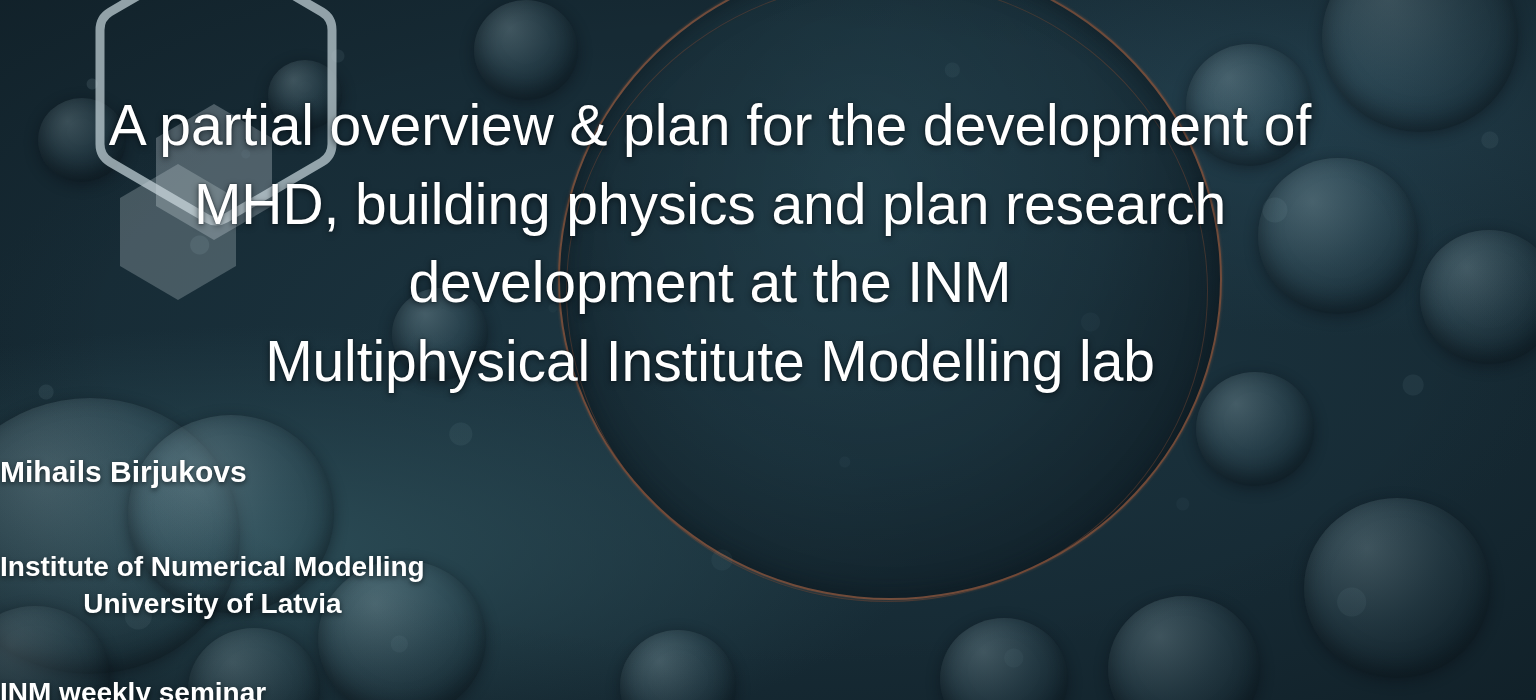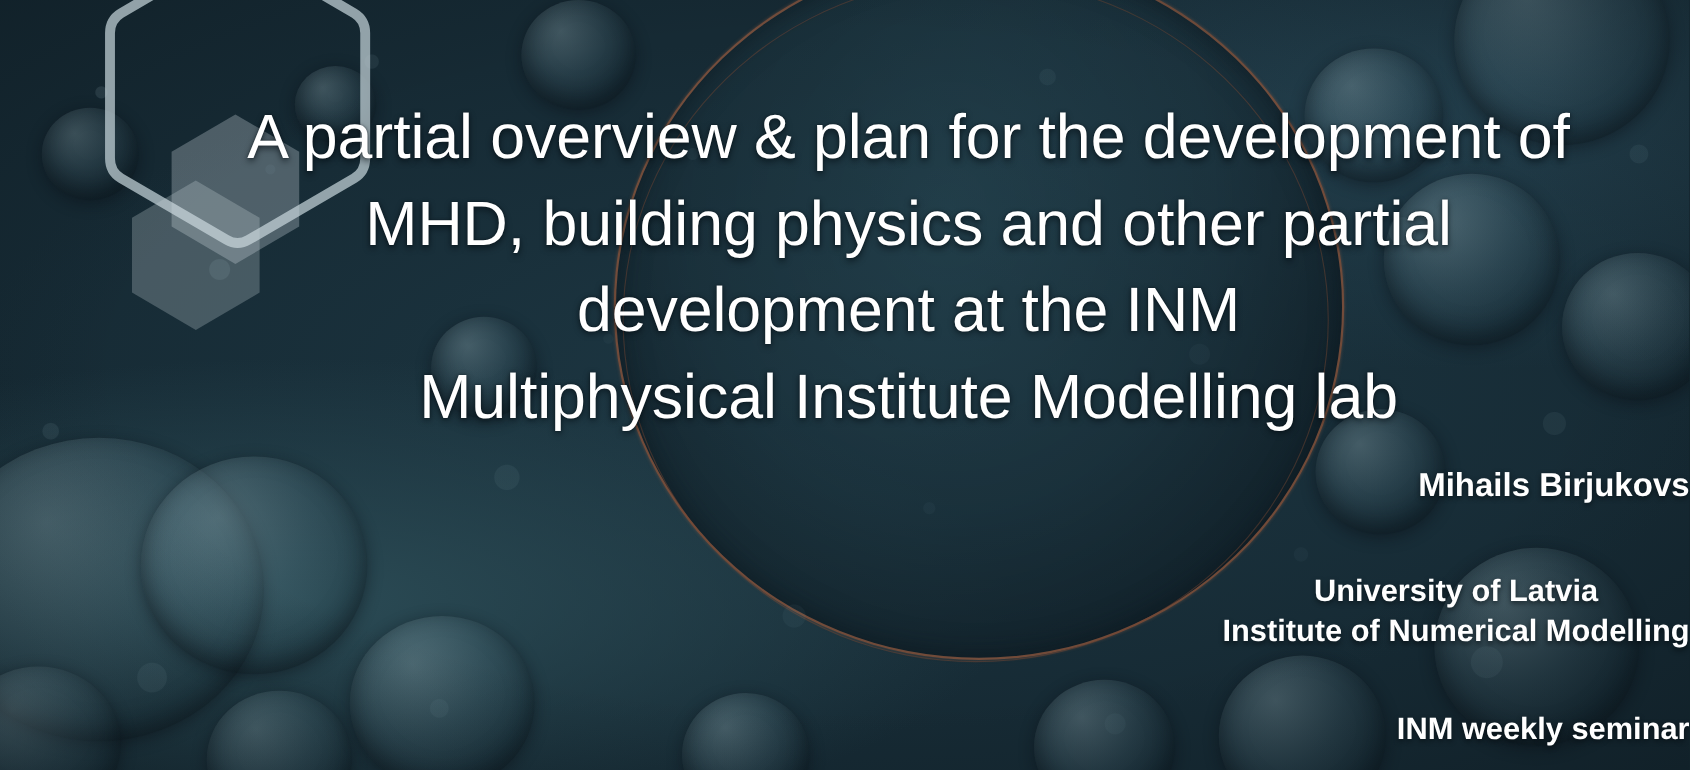--- a/index.html
+++ b/index.html
@@ -99,35 +99,35 @@
     pointer-events: none;
   }
   #logo-watermark svg { display: block; width: 100%; height: 100%; }
 
   
   #content {
     position: absolute;
     inset: 0;
     display: flex;
     flex-direction: column;
-    align-items: flex-end;
+    align-items: flex-start;
     text-align: center;
     color: #ffffff;
   }
   #slide-title {
     margin-top: 86px;
     width: 1420px;
     font-size: 57px;
     line-height: 1.38;
     font-weight: 400;
     letter-spacing: -0.1px;
     text-shadow: 0 2px 6px rgba(4,10,14,.62), 0 0 2px rgba(4,10,14,.5);
   }
   #author {
-    margin-top: 24px;
+    margin-top: 54px;
     font-size: 30px;
     font-weight: 700;
     text-shadow: 0 2px 5px rgba(4,10,14,.65);
   }
   #affiliation {
     margin-top: 60px;
     font-size: 28px;
     font-weight: 700;
     line-height: 1.32;
     text-shadow: 0 2px 5px rgba(4,10,14,.65);
@@ -181,28 +181,28 @@
       <path d="M128 166 L186 200 L186 268 L128 302 L70 268 L70 200 Z" fill="#cfdce1" opacity="0.30"></path>
 
       <path d="M92 226 L150 260 L150 328 L92 362 L34 328 L34 260 Z" fill="#cfdce1" opacity="0.26"></path>
     </svg>
   </div>
 
   <div id="content">
 
     <div id="slide-title">
       <div>A partial overview &amp; plan for the development of</div>
-      <div>MHD, building physics and other partial</div>
+      <div>MHD, building physics and plan research</div>
       <div>development at the INM</div>
       <div>Multiphysical Institute Modelling lab</div>
     </div>
 
     <div id="author">Mihails Birjukovs</div>
 
     <div id="affiliation">
+      <div>Institute of Numerical Modelling</div>
       <div>University of Latvia</div>
-      <div>Institute of Numerical Modelling</div>
     </div>
 
     <div id="event">INM weekly seminar</div>
 
   </div>
 </div>
 
 </body></html>

